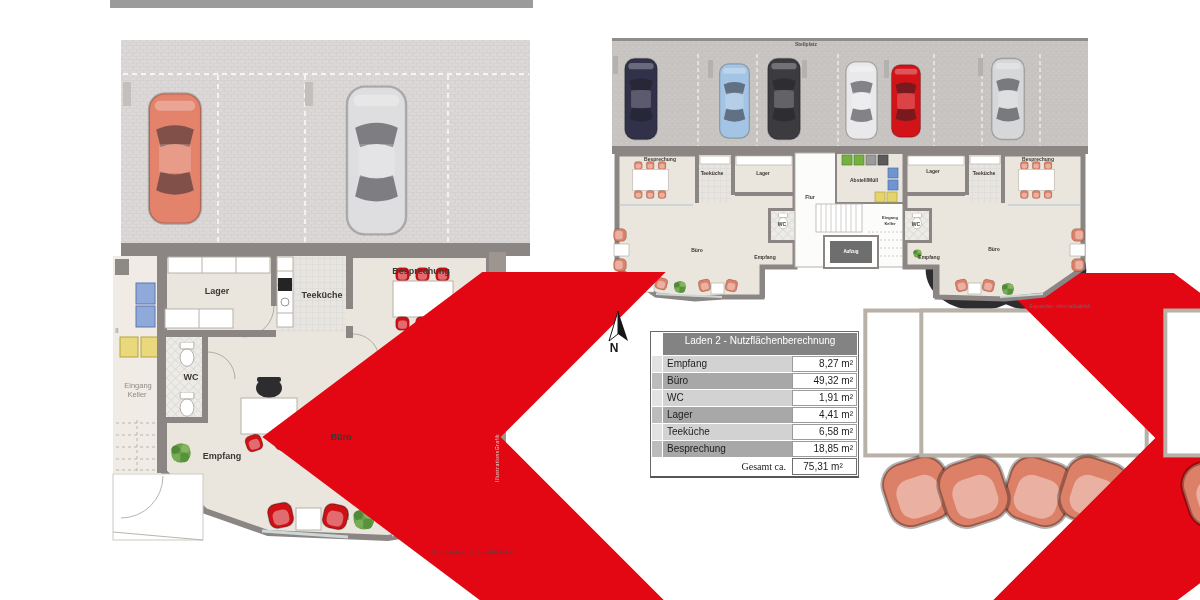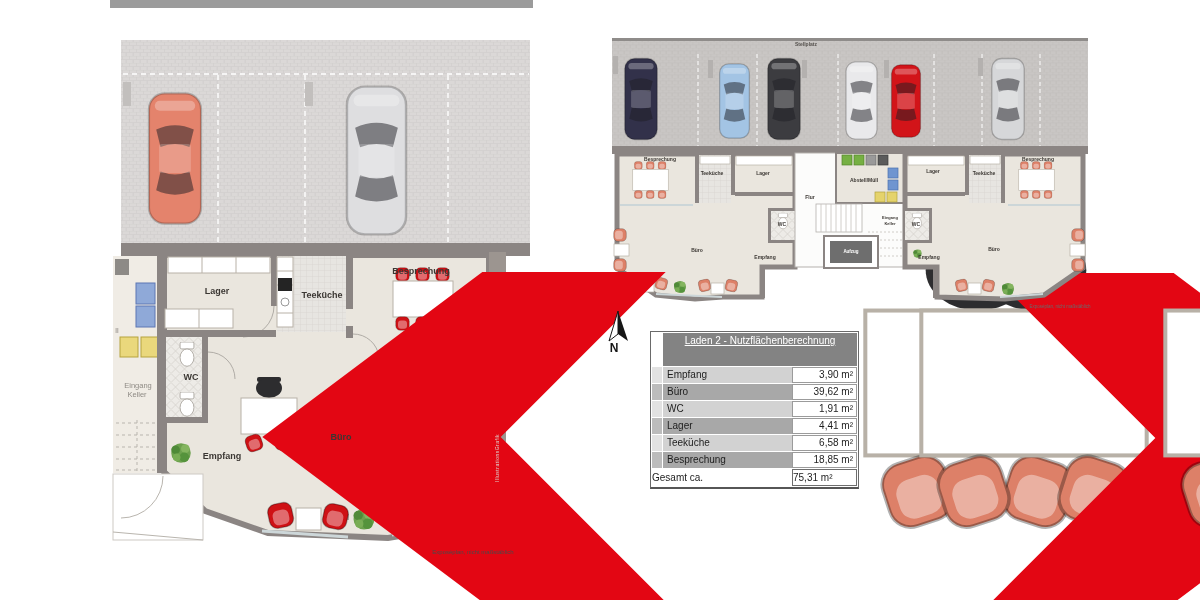--- a/index.html
+++ b/index.html
@@ -16,30 +16,30 @@
   .white{color:#fff;}
   .tinygray{font-size:6px;color:#4a4a4a;font-weight:normal;}
   .tinygray2{font-size:4.5px;color:#6a6a6a;font-weight:normal;}
   .watermark{font-size:5px;color:#ddd8d2;font-weight:normal;transform:translate(-50%,-50%) rotate(-90deg);letter-spacing:.5px;}
   .nlabel{font-size:12px;color:#161616;font-weight:bold;}
 
   
   .nf-table{position:absolute;left:650px;top:331px;width:207px;background:#fff;
             border:1px solid #6a6a6a;border-bottom:2px solid #565656;font-size:10px;color:#1d1d1d;}
   .nf-title{margin:1px 1px 1px 12px;background:#838383;color:#fff;text-align:center;
-            height:33px;line-height:15px;font-size:10px;text-decoration:underline;}
+            height:22px;line-height:15px;font-size:10px;}
   .nf-row{display:flex;height:16px;line-height:16px;margin:0 1px 1px 1px;}
   .cell-strip{width:10px;margin-right:1px;}
   .cell-label{flex:1;padding-left:4px;}
   .cell-value{width:60px;background:#fff;border:1px solid #9b9b9b;text-align:right;padding-right:3px;line-height:14px;}
   .row-a .cell-strip{background:#e2e2e2;} .row-a .cell-label{background:#d2d2d2;}
   .row-b .cell-strip{background:#bcbcbc;} .row-b .cell-label{background:#a8a8a8;}
   .nf-total{display:flex;height:17px;line-height:17px;margin:0 1px 1px 1px;background:#fff;}
-  .total-label{flex:1;padding-right:6px;}
-  .total-value{width:60px;border:1px solid #6e6e6e;text-align:left;padding-right:3px;line-height:15px;margin-left:29px;}
+  .total-label{flex:1;text-align:right;padding-right:6px;font-family:Liberation Serif, serif;}
+  .total-value{width:60px;border:1px solid #6e6e6e;text-align:center;padding-right:3px;line-height:15px;}
 </style>
 </head>
 <body>
 
 <div class="canvas">
 
 <svg width="1200" height="600" viewBox="0 0 1200 600">
   <defs>
     <pattern id="pave" width="7" height="7" patternUnits="userSpaceOnUse">
       <rect width="7" height="7" fill="#dbd8d7"></rect>
@@ -359,26 +359,26 @@
 
   <div class="lbl nlabel" style="left:614px;top:348px">N</div>
 </div>
 
 <div class="nf-table">
   <div class="nf-title">Laden 2 - Nutzflächenberechnung</div>
 
   <div class="nf-row row-a">
     <div class="cell-strip"></div>
     <div class="cell-label">Empfang</div>
-    <div class="cell-value">3,90 m²</div>
+    <div class="cell-value">8,27 m²</div>
   </div>
   <div class="nf-row row-b">
     <div class="cell-strip"></div>
     <div class="cell-label">Büro</div>
-    <div class="cell-value">39,62 m²</div>
+    <div class="cell-value">49,32 m²</div>
   </div>
   <div class="nf-row row-a">
     <div class="cell-strip"></div>
     <div class="cell-label">WC</div>
     <div class="cell-value">1,91 m²</div>
   </div>
   <div class="nf-row row-b">
     <div class="cell-strip"></div>
     <div class="cell-label">Lager</div>
     <div class="cell-value">4,41 m²</div>

